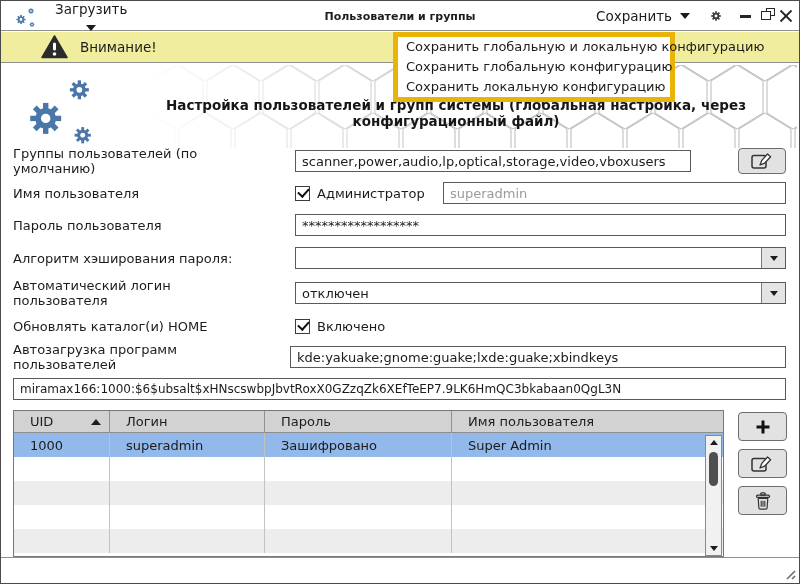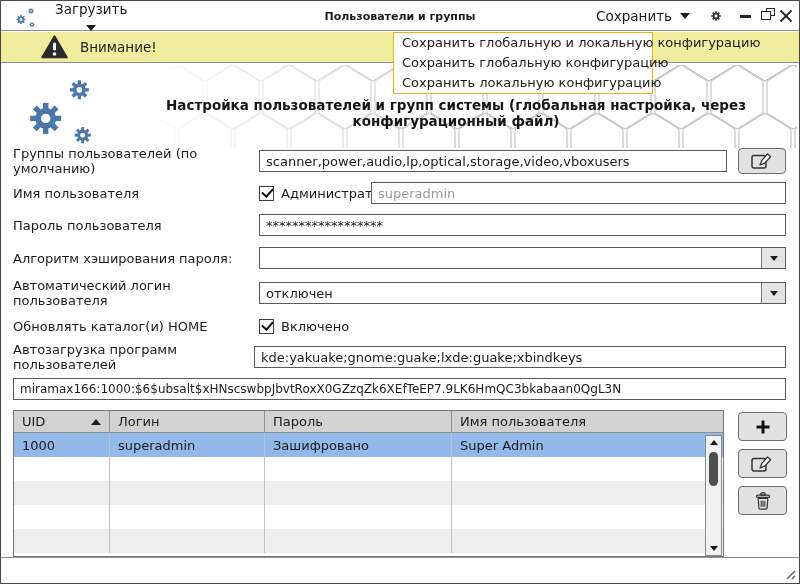--- a/index.html
+++ b/index.html
@@ -21,51 +21,51 @@
   .wc-restore .back { position:absolute; right:0; top:0; width:9px; height:8px; border:1.5px solid #262626; background:#fff; }
   .wc-restore .front { position:absolute; left:0; bottom:0; width:10px; height:9px; border:1.5px solid #262626; background:#fff; }
   .wc-close { position:absolute; right:6px; top:8px; }
 
   
   .warnbar { position:absolute; left:0; top:31px; right:0; height:31px; background:var(--warning_bg,#f0ee9e); border-bottom:1px solid #8f8f8f; display:flex; align-items:center; }
   .warnbar .wicon { margin-left:40px; }
   .warnbar .wtext { margin-left:12px; font-size:13.5px; }
 
   
-  .savemenu { position:absolute; left:392px; top:31px; width:260px; background:#fff; border:1px solid #eab308; z-index:60;text-align:right; }
+  .savemenu { position:absolute; left:392px; top:31px; width:282px; background:#fff; border:5px solid #eab308; z-index:60; }
   .savemenu .item { height:20px; line-height:20px; padding:0 8px; font-size:13px; white-space:nowrap; cursor:default; }
 
   
   .header { position:absolute; left:0; top:62px; right:0; height:85px; background:#fff; overflow:hidden; }
   .hexwrap { position:absolute; left:148px; top:2px; right:2px; bottom:0; }
   .hexfade { position:absolute; inset:0; background:linear-gradient(to right,#ffffff 0%, rgba(255,255,255,0.55) 22%, rgba(255,255,255,0) 48%); }
   .logo-lg { position:absolute; left:16px; top:10px; }
   .header-title { position:absolute; left:118px; right:6px; top:34px; text-align:center; font-size:13.5px; font-weight:bold; color:#161616; }
 
   
-  .frow { position:absolute; left:12px; right:13px; height:26px; display:flex; align-items:center; }
+  .frow { position:absolute; left:12px; right:13px; height:26px; display:flex; align-items:center;gap:36px; }
   .flabel { flex:none; font-size:13px; }
   .w246 { width:246px; } .w241 { width:241px; } .w158 { width:158px; }
   .tinput { flex:1; height:22px; border:1px solid #5a5a5a; background:#fff; font-size:13px; padding:0 6px; display:flex; align-items:center; white-space:nowrap; overflow:hidden; }
   .tinput.small { font-size:12px; }
   .tinput .ghost { color:#9a9a9a; }
   .combo { position:relative; flex:1; height:22px; border:1px solid #5a5a5a; background:#fff; font-size:13px; padding:0 30px 0 6px; display:flex; align-items:center; }
   .combo .arrowbtn { position:absolute; right:0; top:0; bottom:0; width:24px; background:#e4e4e4; border-left:1px solid #7a7a7a; display:flex; align-items:center; justify-content:center; }
   .combo .arrowbtn .tri-down { border-top-width:5px; border-left-width:4.5px; border-right-width:4.5px; }
   .checkbox { width:15px; height:15px; border:1.5px solid #3c3c3c; background:#fff; position:relative; flex:none; }
   .checkbox::after { content:""; position:absolute; left:2px; top:1px; width:9px; height:5px; border-left:2.4px solid #111; border-bottom:2.4px solid #111; transform:rotate(-48deg); }
   .cblabel { font-size:13px; margin-left:7px; }
   .cbgroup { display:flex; align-items:center; flex:none; }
   .editbtn { flex:none; margin-left:11px; width:48px; height:26px; background:#e2e2e2; border:1px solid #6e6e6e; border-radius:4px; display:flex; align-items:center; justify-content:center; }
 
   
   .utable { position:absolute; left:12px; top:409px; width:711px; height:147px; border:1px solid #777; background:#fff; overflow:hidden; }
   .trow { display:flex; height:24px; align-items:stretch; }
   .trow.head { height:22px; background:#d2d2d2; border-bottom:1px solid #8e8e8e; }
-  .tcell { display:flex; align-items:center; padding-left:8px; font-size:13px; overflow:hidden; white-space:nowrap; border-right:1px solid #c2c2c2; }
+  .tcell { display:flex; align-items:center; padding-left:16px; font-size:13px; overflow:hidden; white-space:nowrap; border-right:1px solid #c2c2c2; }
   .trow.head .tcell { border-right:1px solid #909090; }
   .c0 { width:96px; flex:none; } .c1 { width:155px; flex:none; } .c2 { width:187px; flex:none; } .c3 { flex:1; border-right:none !important; }
   .trow.sel { background:var(--selected_row,#92b9ea); }
   .trow.alt { background:#ededed; }
   .sortarrow { margin-left:auto; margin-right:8px; border-bottom-width:6px; border-left-width:5px; border-right-width:5px; }
 
   
   .vscroll { position:absolute; right:1px; top:24px; width:17px; height:121px; background:#f1f1f1; border:1px solid #8a8a8a; }
   .vs-btn { position:absolute; left:0; right:0; height:13px; display:flex; align-items:center; justify-content:center; }
   .vs-up { top:0; } .vs-dn { bottom:0; }

